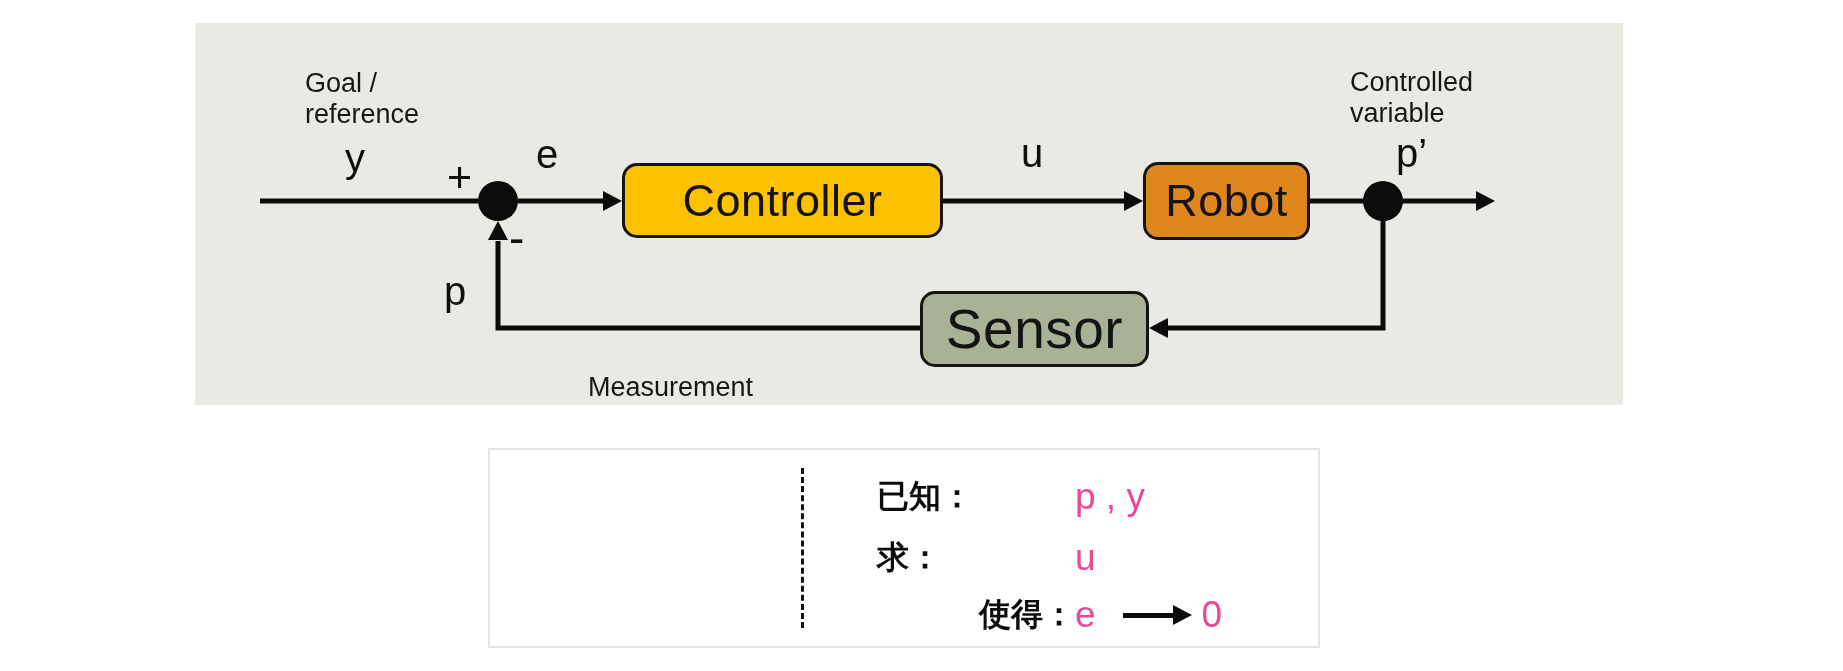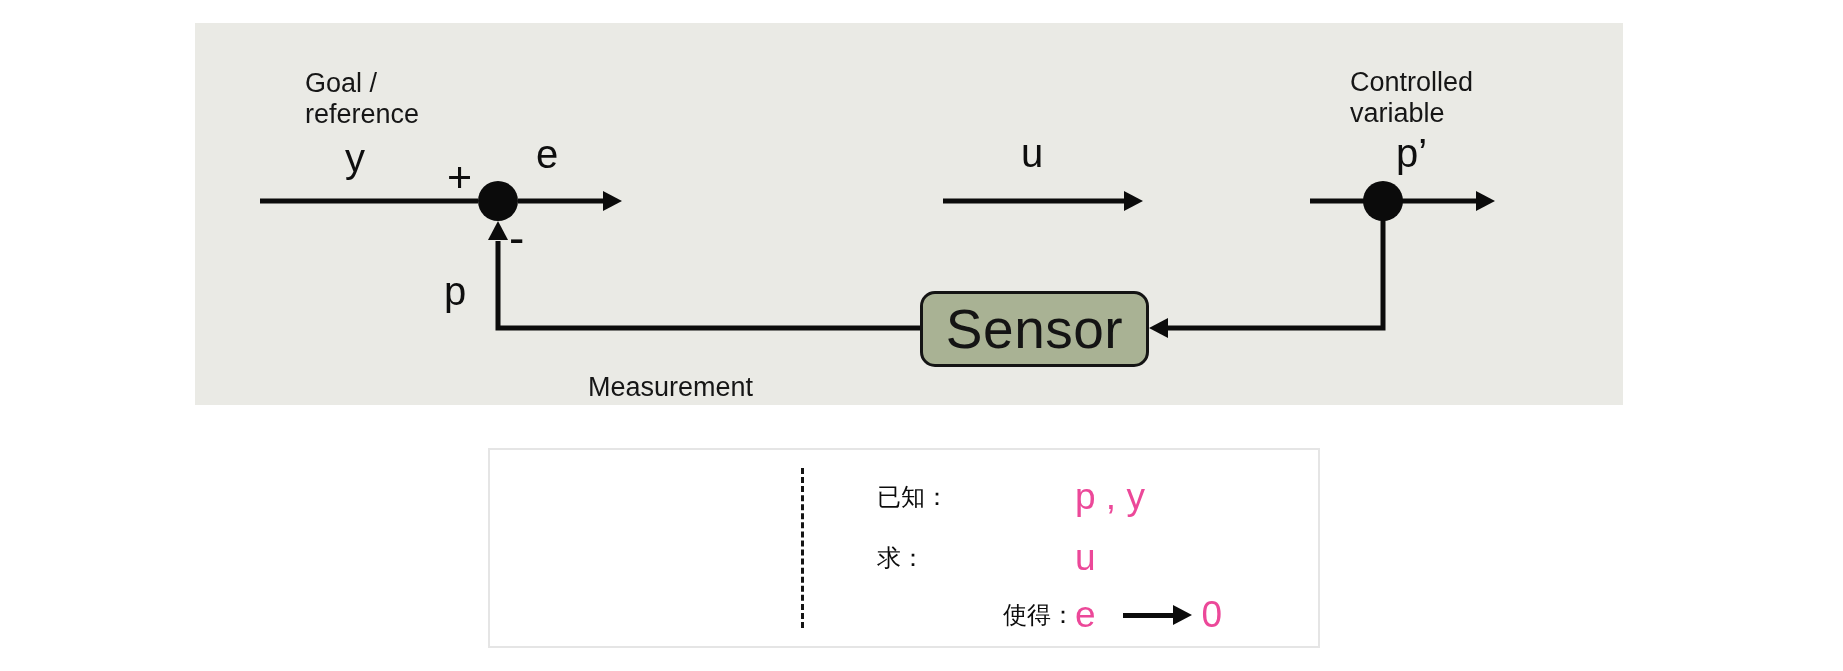--- a/index.html
+++ b/index.html
@@ -43,21 +43,21 @@
     position: absolute; left: 0; top: 0; width: 311px; height: 100%;
     display: flex; align-items: center; justify-content: center;
     font-size: 37px; letter-spacing: 3px; color: #0c0c0c;
   }
   .problem-divider {
     position: absolute; left: 311px; top: 18px; height: 160px; width: 0;
     border-left: 3px dashed #141414;
   }
   .problem-row { position: absolute; left: 387px; height: 44px; display: flex; align-items: center; }
   .row-0 { top: 25px; } .row-1 { top: 86px; } .row-2 { top: 143px; text-align: right; }
-  .problem-row .lbl { width: 198px; font-size: 24px; color: #0c0c0c; }
+  .problem-row .lbl { width: 198px; font-size: 32px; color: #0c0c0c; font-weight: bold; }
   .problem-row .val { font-size: 37px; color: #ec4899; }
   .row-2 .valwrap { display: flex; align-items: center; }
   .arrow-shaft { width: 50px; height: 5px; background: #0c0c0c; margin-left: 27px; }
   .arrow-head  { width: 0; height: 0; border-left: 19px solid #0c0c0c;
                  border-top: 10px solid transparent; border-bottom: 10px solid transparent;
                  margin-right: 10px; }
 </style>
 </head>
 <body>
 
@@ -76,20 +76,26 @@
       <circle cx="303" cy="178" r="20"></circle>
       <circle cx="1188" cy="178" r="20"></circle>
       <polygon points="427,178 408,168 408,188"></polygon>
       <polygon points="948,178 929,168 929,188"></polygon>
       <polygon points="1300,178 1281,168 1281,188"></polygon>
       <polygon points="954,305 973,295 973,315"></polygon>
       <polygon points="303,198 293,217 313,217"></polygon>
     </g>
   </svg>
 
+  <div class="block block-controller" style="background: rgb(252, 194, 0);">
+    <span>Controller</span>
+  </div>
+  <div class="block block-robot" style="background: rgb(223, 134, 29);">
+    <span>Robot</span>
+  </div>
   <div class="block block-sensor" style="background: rgb(169, 178, 148);">
     <span>Sensor</span>
   </div>
 
   <div class="anno anno-goal">Goal /
 reference</div>
   <div class="anno anno-measurement">Measurement</div>
   <div class="anno anno-controlled">Controlled
 variable</div>
 

